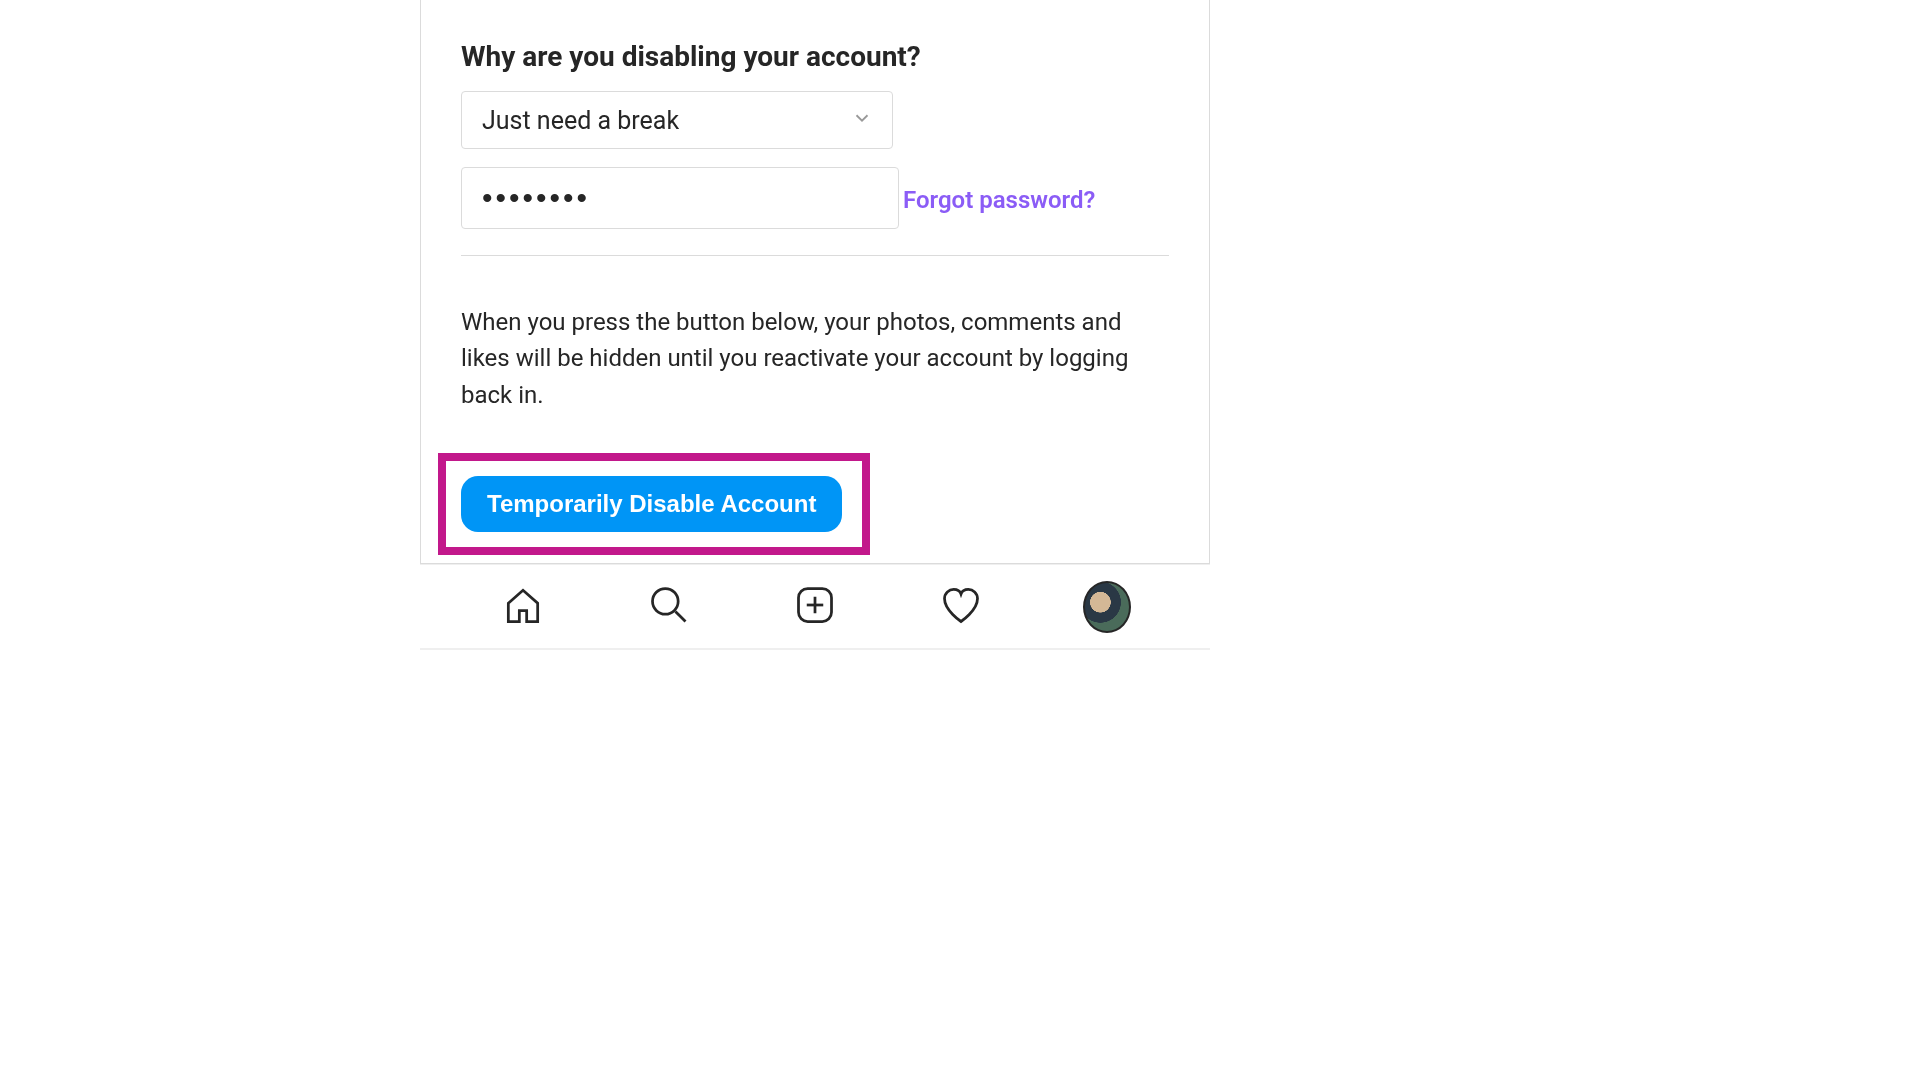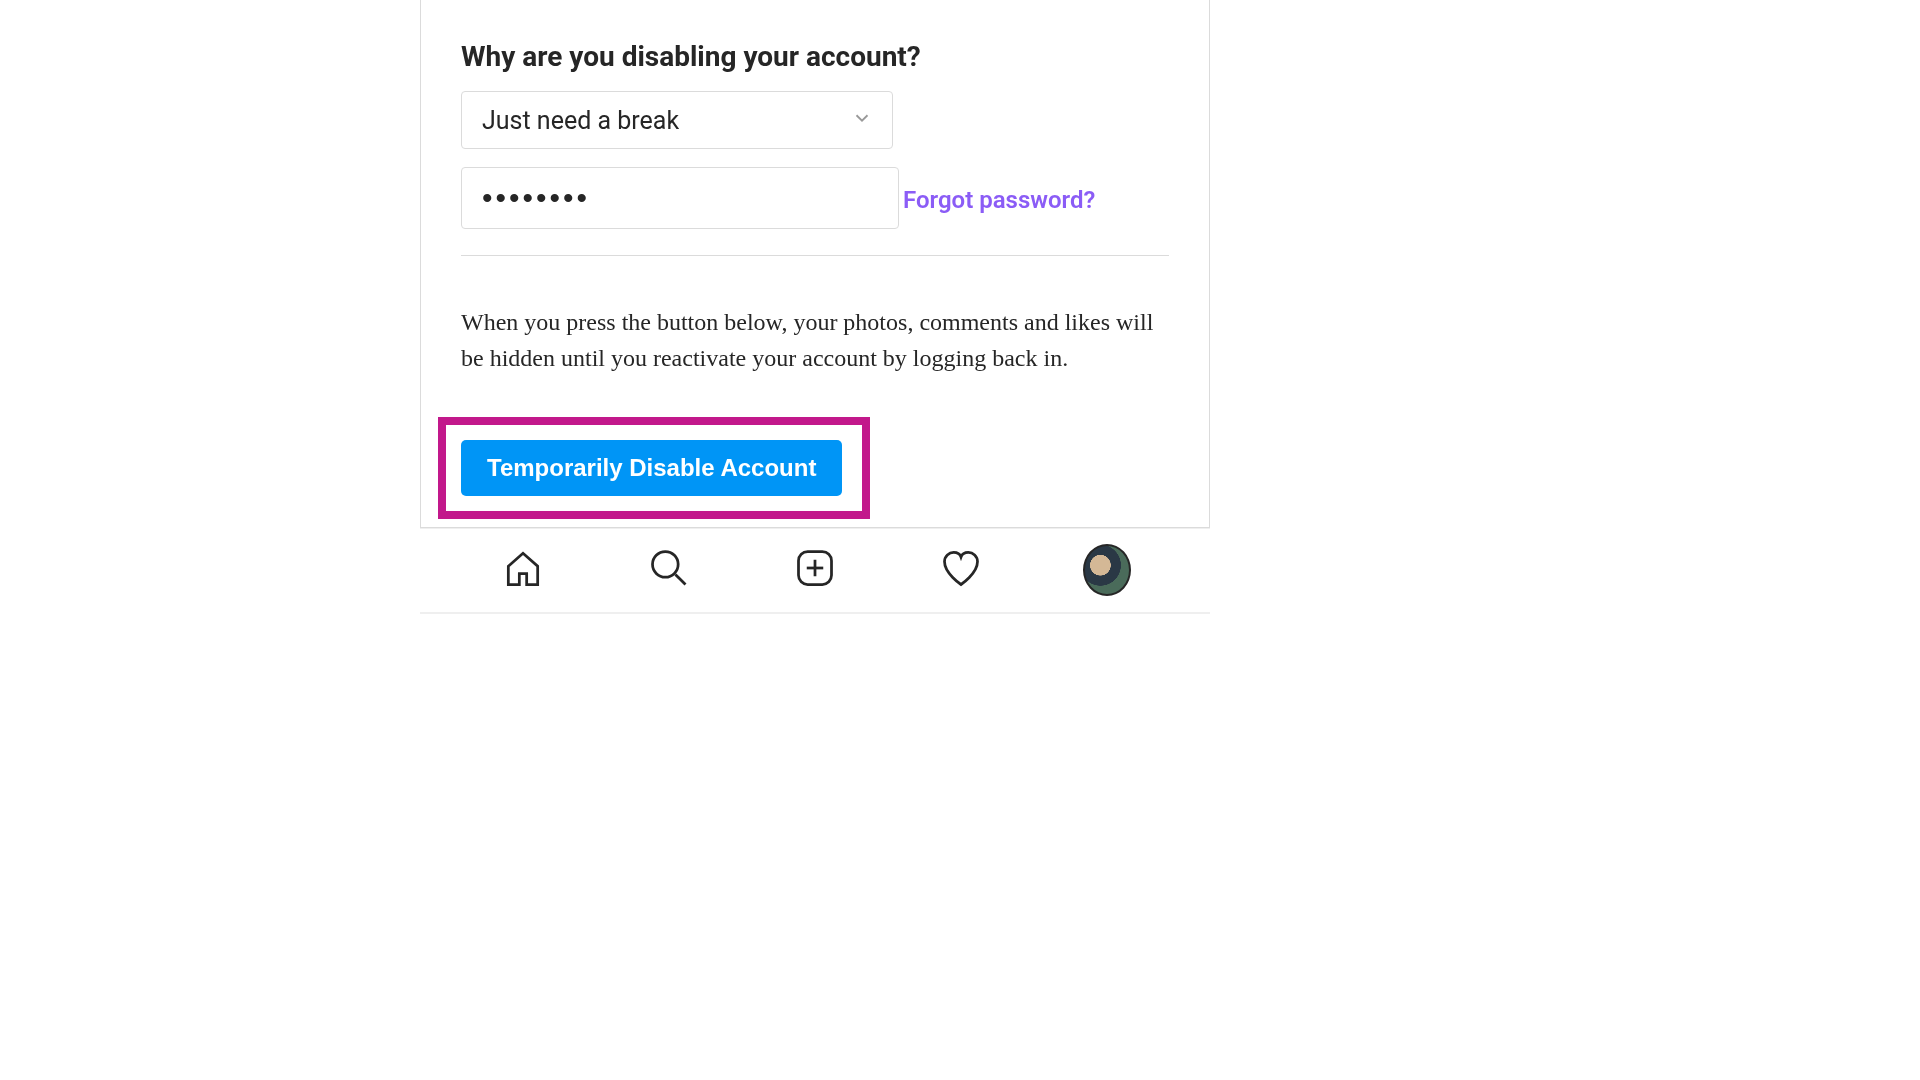--- a/index.html
+++ b/index.html
@@ -95,35 +95,34 @@
     .divider {
       border: none;
       border-top: 1px solid #dbdbdb;
       margin-bottom: 48px;
     }
     .info-text {
       font-size: 24px;
       line-height: 1.52;
       color: #262626;
       margin-bottom: 40px;
-      font-family: Liberation Serif, serif;
     }
     .highlight-box {
       border: 8px solid #c2188b;
       display: inline-block;
       padding: 15px 20px 15px 15px;
       margin-left: -23px;
     }
     .disable-btn {
       background: #0095f6;
       color: #ffffff;
       font-size: 24px;
       font-weight: 700;
       border: none;
-      border-radius: 5px;
+      border-radius: 17px;
       padding: 14px 26px;
       cursor: pointer;
     }
     .bottom-nav {
       width: 790px;
       height: 86px;
       border-top: 1px solid #efefef;
       border-bottom: 2px solid #efefef;
       display: flex;
       align-items: center;

